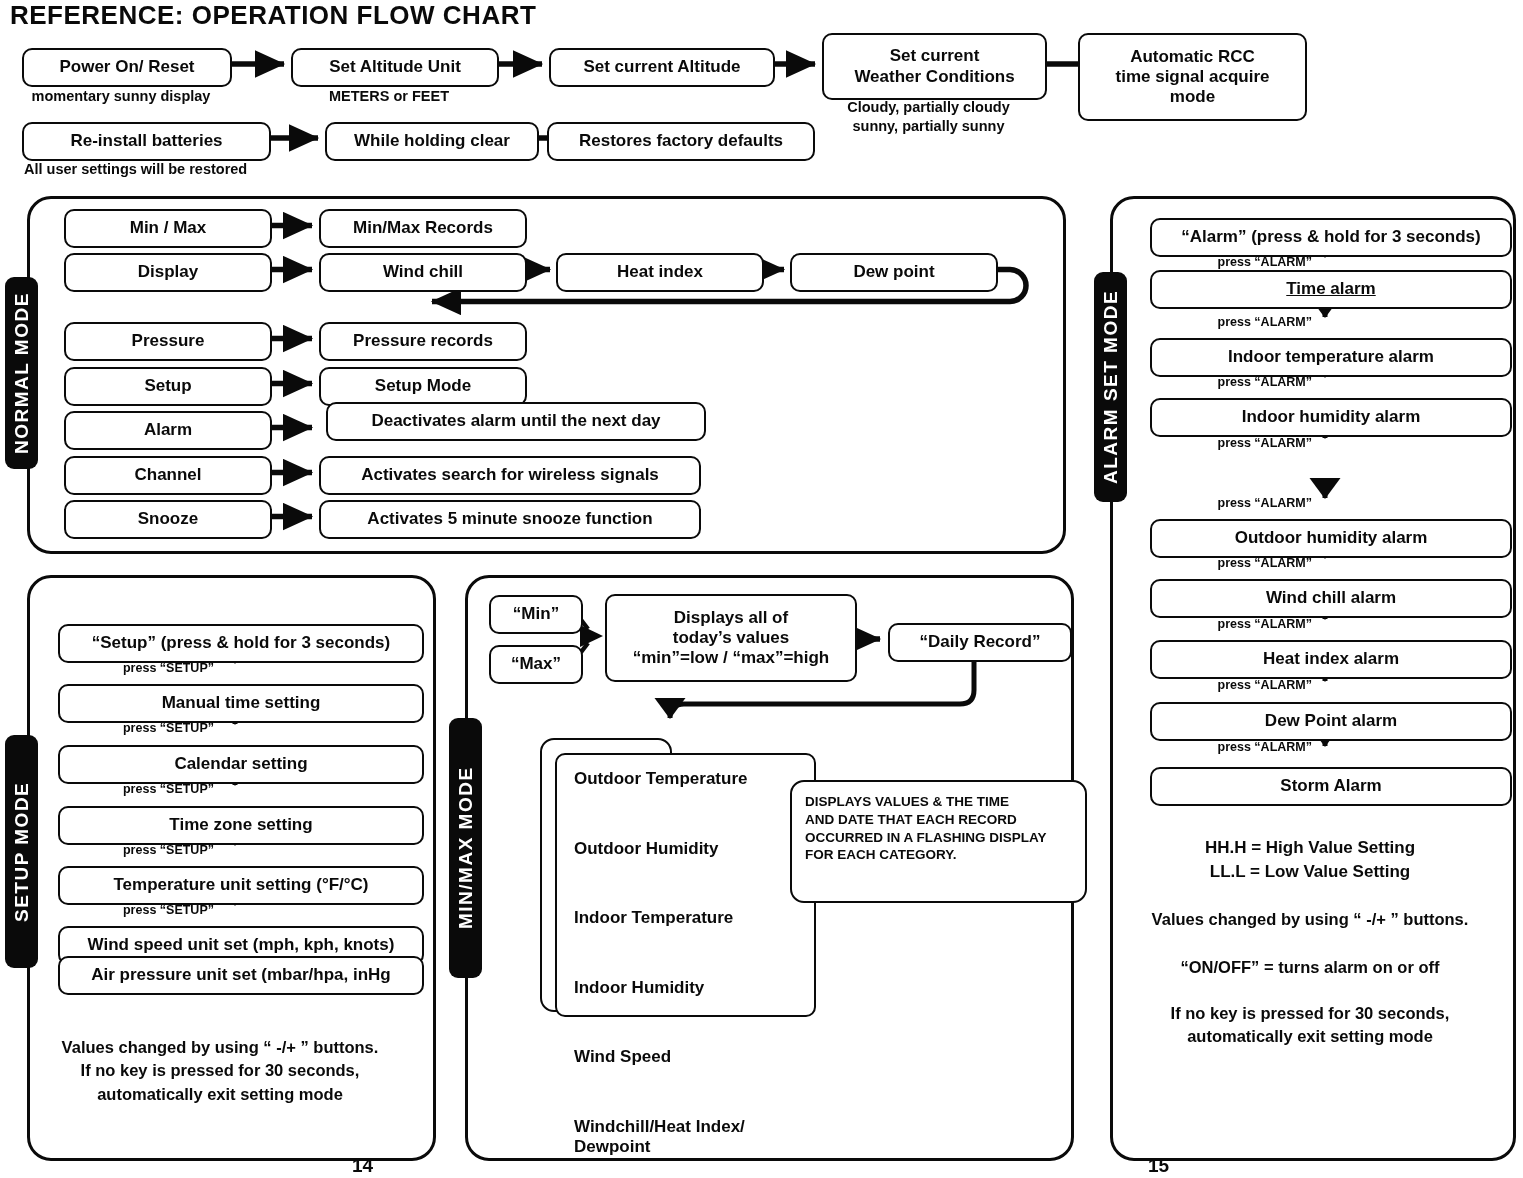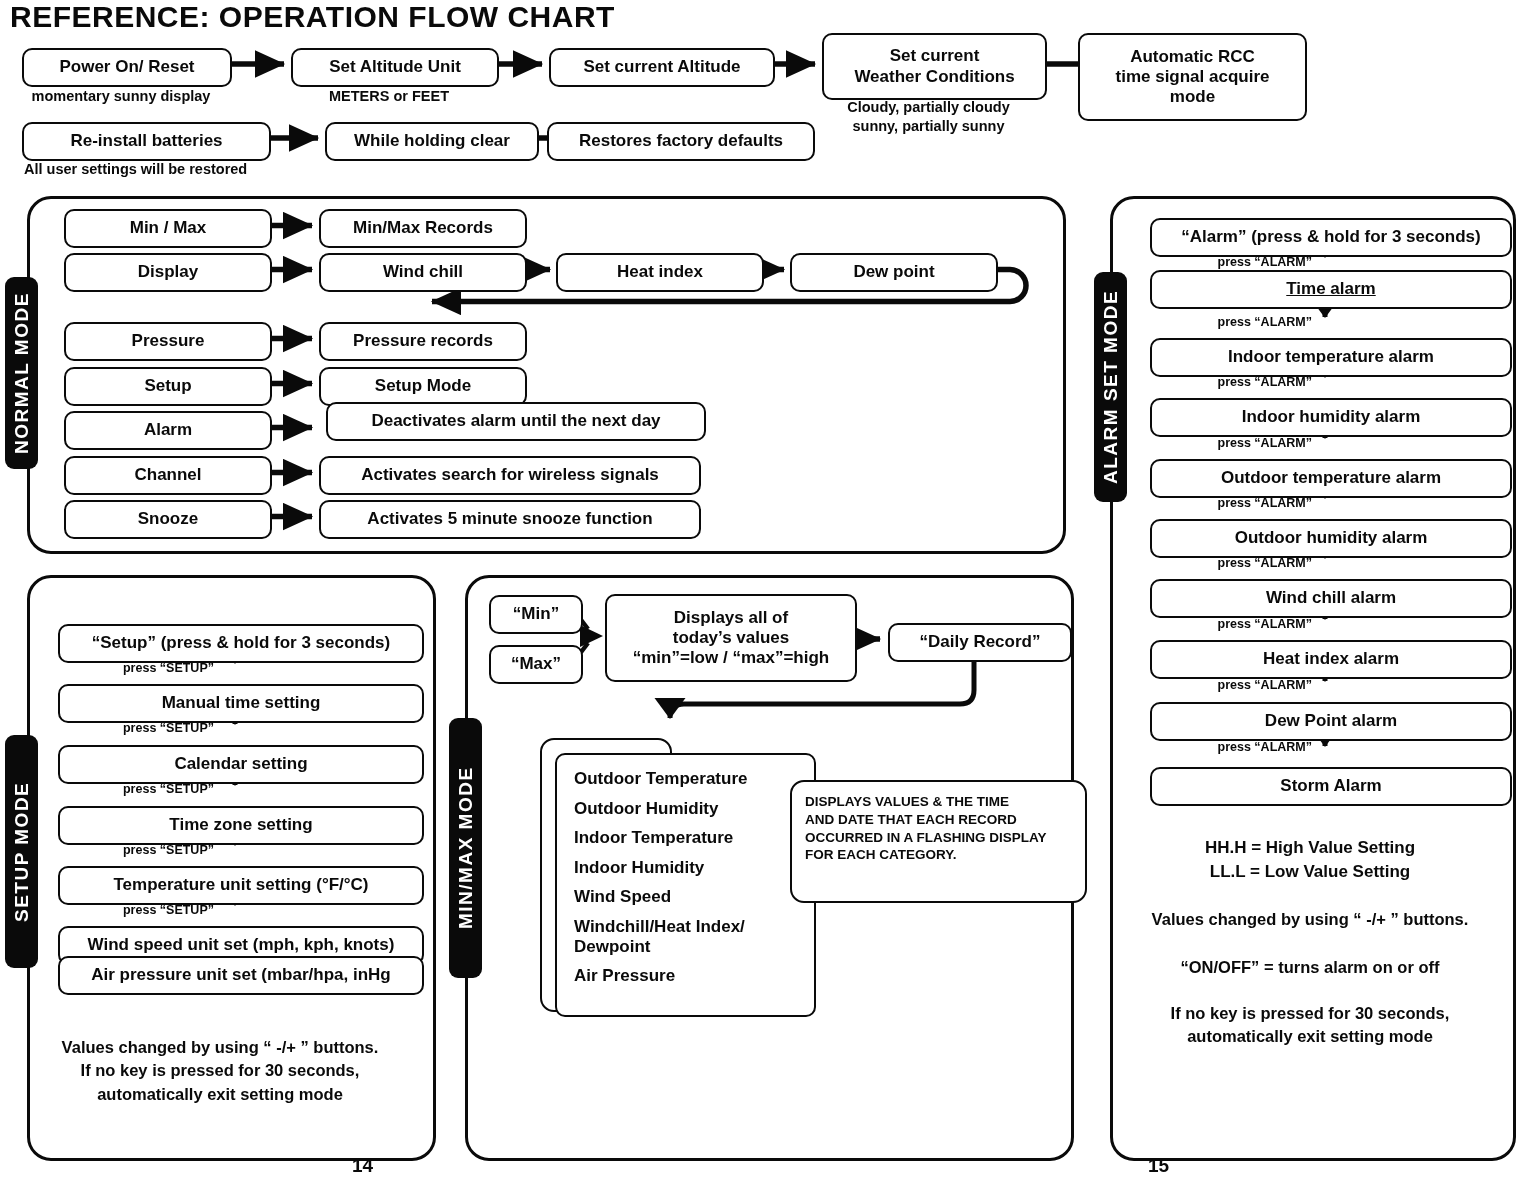--- a/index.html
+++ b/index.html
@@ -1,18 +1,18 @@
 <!DOCTYPE html>
 <html><head>
 <meta charset="utf-8">
 <style>
   html,body{margin:0;padding:0;background:#ffffff;}
   .page{position:relative;width:1523px;height:1178px;background:#fff;
         font-family:"Liberation Sans","DejaVu Sans",sans-serif;color:#0a0a0a;overflow:hidden;}
-  .title{position:absolute;font-size:30px;font-weight:800;letter-spacing:.5px;white-space:nowrap;z-index:2;}
+  .title{position:absolute;font-size:26px;font-weight:800;letter-spacing:.5px;white-space:nowrap;z-index:2;}
   .box{position:absolute;border:2.5px solid #0a0a0a;border-radius:10px;background:#fff;
        display:flex;align-items:center;justify-content:center;text-align:center;
        font-weight:700;font-size:17px;line-height:1.18;white-space:pre-line;z-index:2;padding:1px 4px;}
   .container{position:absolute;border:3px solid #0a0a0a;border-radius:24px;background:#fff;z-index:0;}
   .vlabel{position:absolute;background:#0a0a0a;color:#fff;border-radius:9px;
           writing-mode:vertical-rl;transform:rotate(180deg);display:flex;align-items:center;justify-content:center;
           font-weight:700;font-size:19px;letter-spacing:1.5px;z-index:3;white-space:nowrap;}
   .caption{position:absolute;font-weight:700;font-size:14.5px;text-align:center;line-height:1.3;white-space:pre-line;z-index:2;}
   .press{position:absolute;font-weight:700;font-size:12.5px;text-align:right;z-index:2;white-space:nowrap;}
   .ftext{position:absolute;font-weight:700;font-size:16.5px;text-align:center;line-height:1.42;white-space:pre-line;z-index:2;}
@@ -155,21 +155,21 @@
   <div class="vlabel" style="left:449px;top:718px;width:33px;height:260px;">MIN/MAX MODE</div>
 
   <div class="box" style="left:489px;top:595px;width:82px;height:33px;">“Min”</div>
   <div class="box" style="left:489px;top:645px;width:82px;height:33px;">“Max”</div>
   <div class="box" style="left:605px;top:594px;width:240px;height:82px;">Displays all of
 today’s values
 “min”=low / “max”=high</div>
   <div class="box" style="left:888px;top:623px;width:172px;height:33px;">“Daily Record”</div>
 
   <div class="backbox" style="left:540px;top:738px;width:128px;height:270px;"></div>
-  <div class="box mlist" style="left:555px;top:753px;width:232px;height:240px;">
+  <div class="box mlist" style="left:555px;top:753px;width:232px;height:240px;gap:40px;">
     <div class="mitem">Outdoor Temperature</div>
     <div class="mitem">Outdoor Humidity</div>
     <div class="mitem">Indoor Temperature</div>
     <div class="mitem">Indoor Humidity</div>
     <div class="mitem">Wind Speed</div>
     <div class="mitem">Windchill/Heat Index/
 Dewpoint</div>
     <div class="mitem">Air Pressure</div>
   </div>
   <div class="note" style="left:790px;top:780px;width:267px;height:97px;">DISPLAYS VALUES &amp; THE TIME
@@ -181,21 +181,20 @@
   <div class="vlabel" style="left:1094px;top:272px;width:33px;height:230px;">ALARM SET MODE</div>
 
   <div class="box" style="left:1150px;top:218px;width:350px;height:33px;">“Alarm” (press &amp; hold for 3 seconds)</div>
   <div class="press" style="left:1192px;top:255px;width:120px;">press “ALARM”</div>
   <div class="box" style="left:1150px;top:270px;width:350px;height:33px;text-decoration:underline;">Time alarm</div>
   <div class="press" style="left:1192px;top:315px;width:120px;">press “ALARM”</div>
   <div class="box" style="left:1150px;top:338px;width:350px;height:33px;">Indoor temperature alarm</div>
   <div class="press" style="left:1192px;top:375px;width:120px;">press “ALARM”</div>
   <div class="box" style="left:1150px;top:398px;width:350px;height:33px;">Indoor humidity alarm</div>
   <div class="press" style="left:1192px;top:436px;width:120px;">press “ALARM”</div>
-  <div class="box" style="left:1150px;top:459px;width:350px;height:33px;">Outdoor temperature alarm</div>
   <div class="press" style="left:1192px;top:496px;width:120px;">press “ALARM”</div>
   <div class="box" style="left:1150px;top:519px;width:350px;height:33px;">Outdoor humidity alarm</div>
   <div class="press" style="left:1192px;top:556px;width:120px;">press “ALARM”</div>
   <div class="box" style="left:1150px;top:579px;width:350px;height:33px;">Wind chill alarm</div>
   <div class="press" style="left:1192px;top:617px;width:120px;">press “ALARM”</div>
   <div class="box" style="left:1150px;top:640px;width:350px;height:33px;">Heat index alarm</div>
   <div class="press" style="left:1192px;top:678px;width:120px;">press “ALARM”</div>
   <div class="box" style="left:1150px;top:702px;width:350px;height:33px;">Dew Point alarm</div>
   <div class="press" style="left:1192px;top:740px;width:120px;">press “ALARM”</div>
   <div class="box" style="left:1150px;top:767px;width:350px;height:33px;">Storm Alarm</div>

